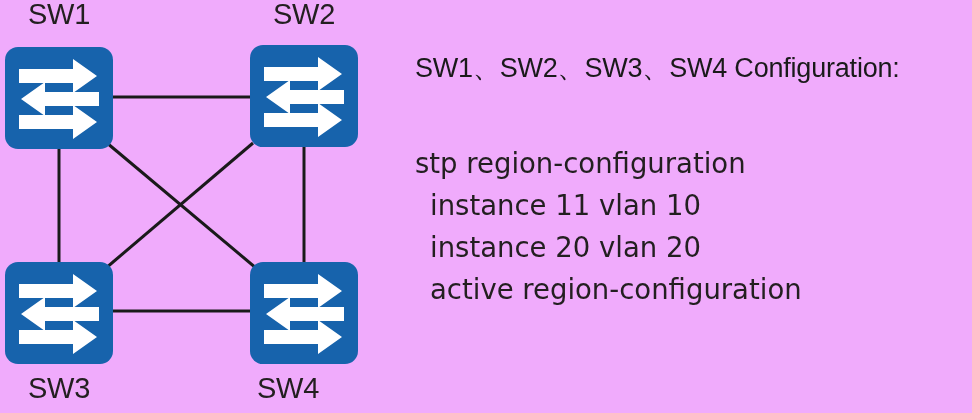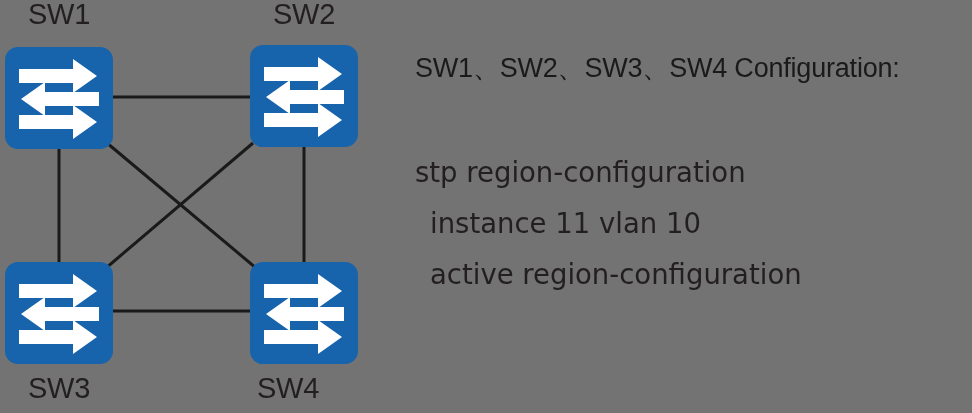--- a/index.html
+++ b/index.html
@@ -4,21 +4,21 @@
 <style>
   html, body {
     margin: 0;
     padding: 0;
     background: #ffffff;
   }
   #page {
     position: relative;
     width: 972px;
     height: 413px;
-    background: #737373;
+    background: #f0abfc;
     overflow: hidden;
     font-family: "Liberation Sans", sans-serif;
   }
 
   
   #topology {
     position: absolute;
     left: 0;
     top: 0;
     width: 400px;
@@ -92,21 +92,20 @@
     position: absolute;
     left: 15px;
     top: 142px;
     font-family: "DejaVu Sans", sans-serif;
     font-size: 27.5px;
     color: #231f20;
     line-height: 42px;
   }
   .config-line {
     white-space: pre;
-    margin-top: 9px;
   }
   .indent-0 { padding-left: 0px; }
   .indent-1 { padding-left: 11px; }
   .indent-2 { padding-left: 15px; }
 </style>
 </head>
 <body>
 
 <div id="page">
 
@@ -164,17 +163,18 @@
     <div class="node-label label-sw4">SW4</div>
 
   </div>
 
   <div id="config-panel">
     <div id="config-title">SW1、SW2、SW3、SW4 Configuration:</div>
 
     <div id="config-lines">
       <div class="config-line indent-0">stp region-configuration</div>
       <div class="config-line indent-2">instance 11 vlan 10</div>
+      <div class="config-line indent-2">instance 20 vlan 20</div>
       <div class="config-line indent-2">active region-configuration</div>
     </div>
   </div>
 
 </div>
 
 </body></html>

